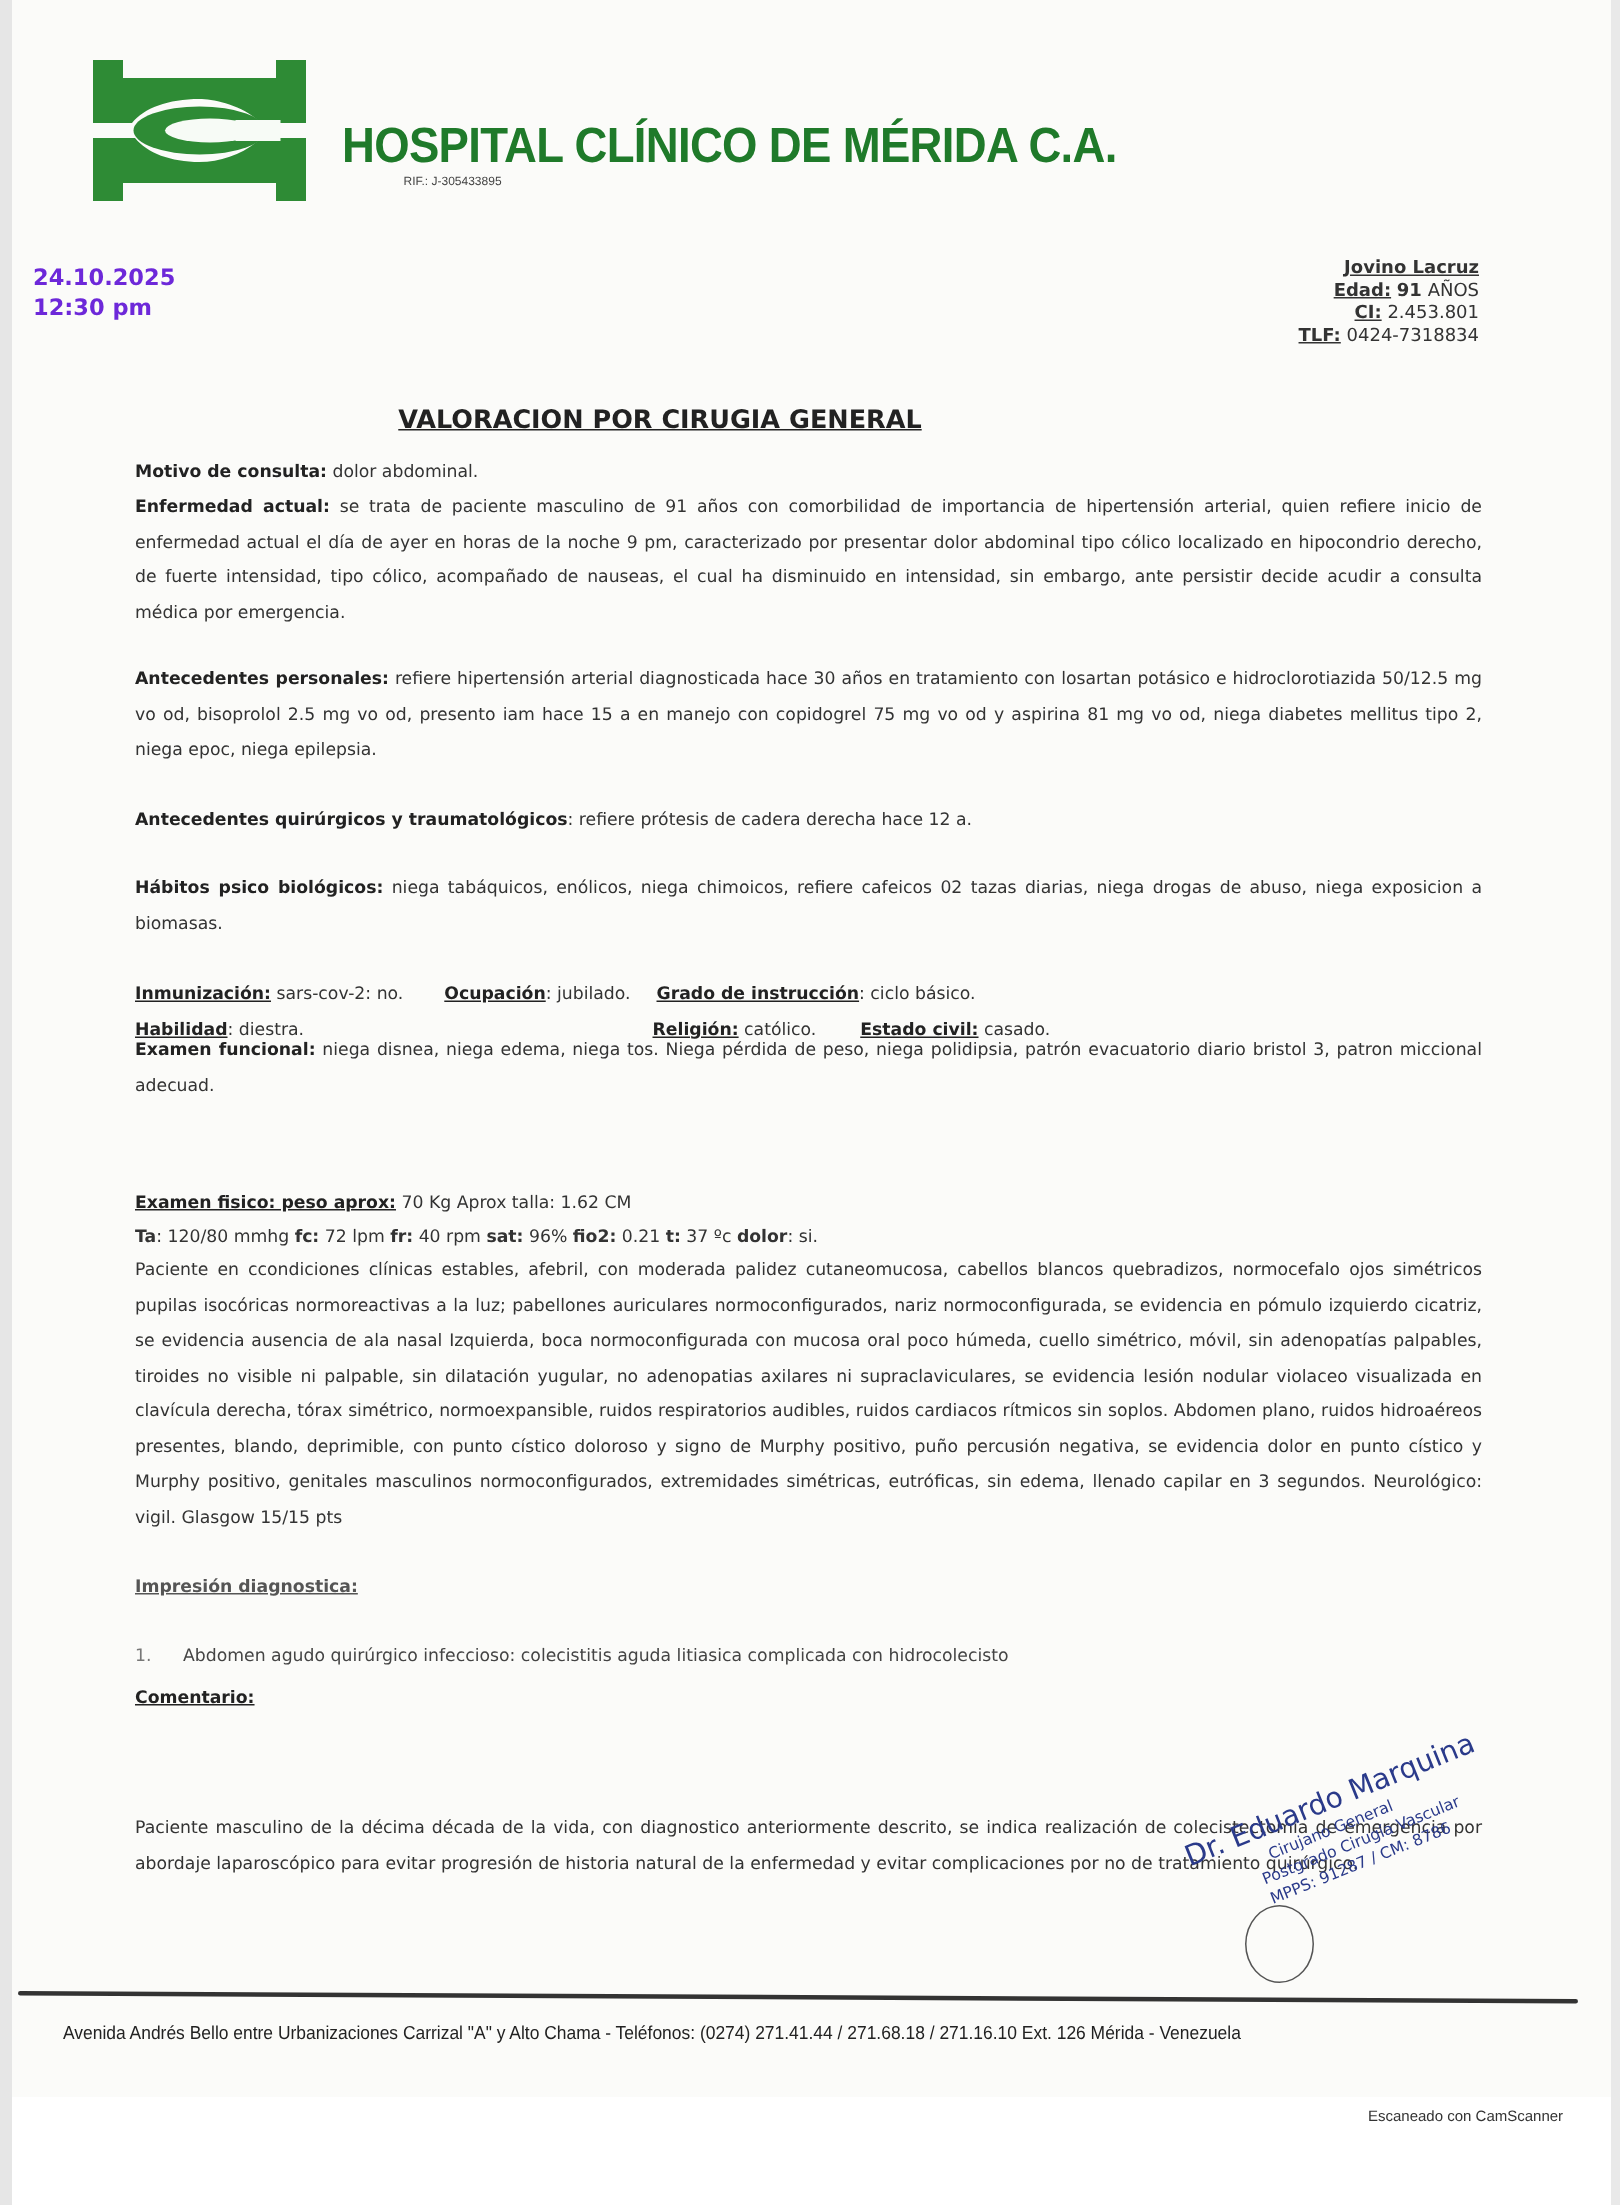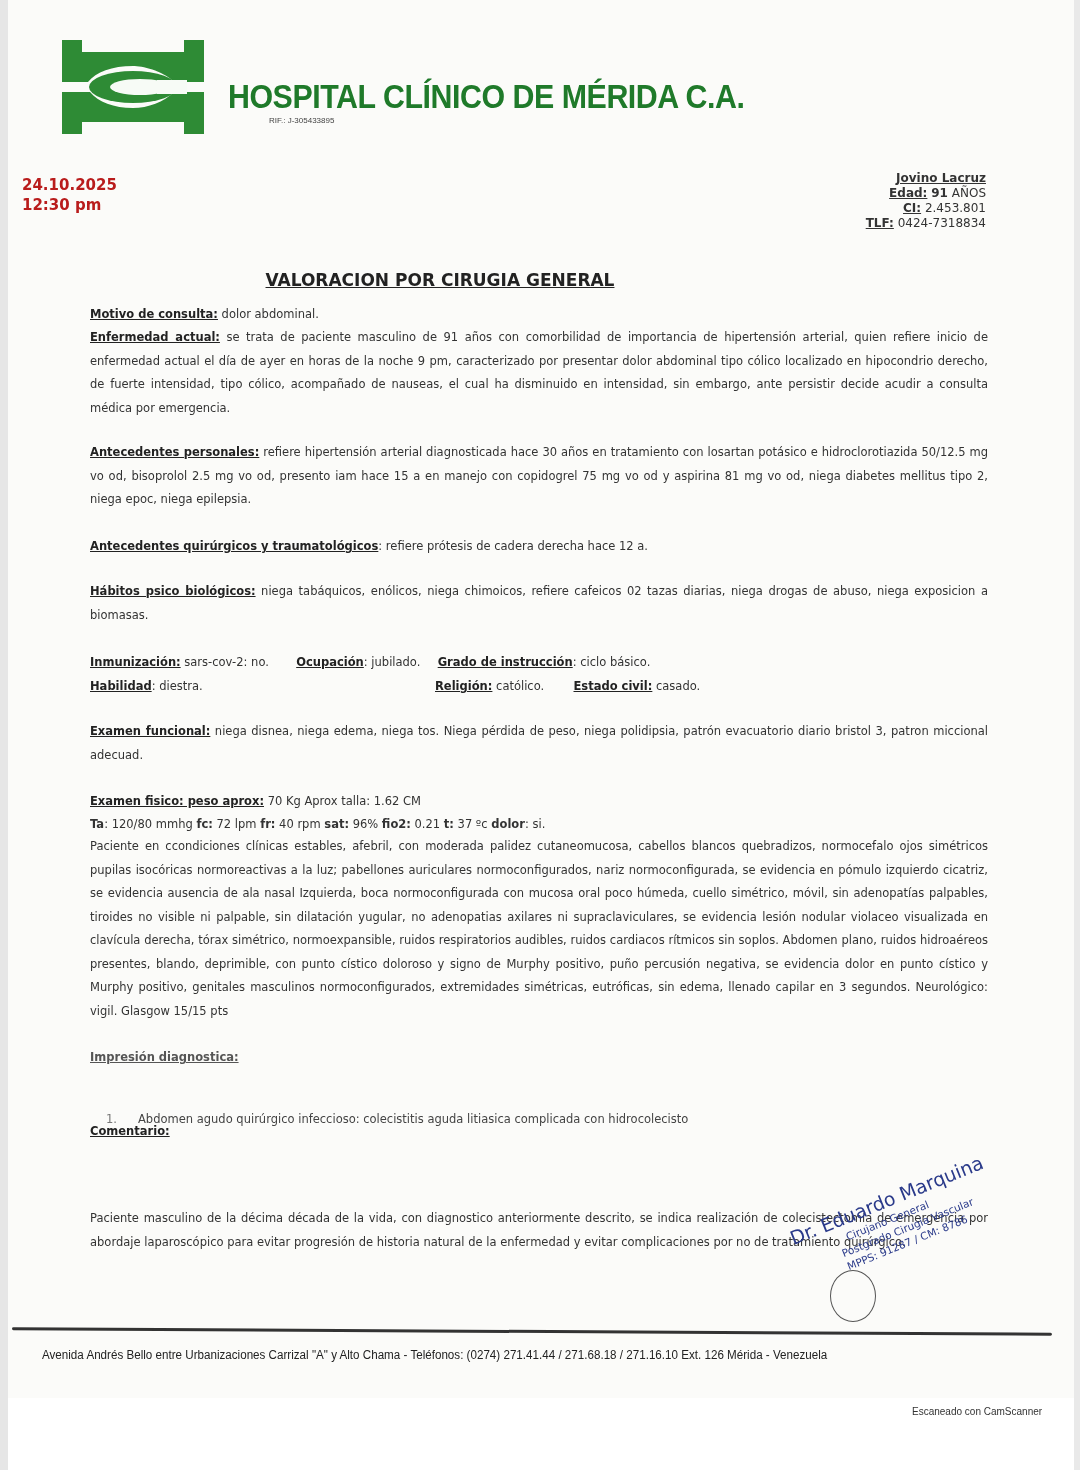--- a/index.html
+++ b/index.html
@@ -13,32 +13,32 @@
       position: absolute; left: 8px; top: 0; width: 1066px; height: 1398px;
       background: #fbfbf9;
     }
     .logo { position: absolute; left: 62px; top: 40px; width: 142px; height: 94px; }
     .hosp-name {
       position: absolute; left: 228px; top: 78px; font-family: "Liberation Sans", sans-serif;
       font-weight: bold; font-size: 33px; color: #1f7a2a; letter-spacing: -0.5px;
       transform: scaleX(0.92); transform-origin: left top;
     }
     .rif { position: absolute; left: 248px; top: 116px; font-size: 8px; color: #444; font-family: "Liberation Sans", sans-serif; margin-left: 21px; }
-    .datetime { position: absolute; left: 22px; top: 175px; font-size: 15px; font-weight: bold; color: #b91c1c; line-height: 20px; }
+    .datetime { position: absolute; left: 22px; top: 175px; font-size: 15px; font-weight: bold; color: #6d28d9; line-height: 20px; }
     .patient { position: absolute; right: 94px; top: 171px; text-align: right; font-size: 12px; line-height: 15px; color: #333; }
     .patient .lbl { font-weight: bold; text-decoration: underline; margin-top: 48px; }
     .title {
       position: absolute; left: 0; width: 880px; top: 270px; text-align: center;
       font-size: 17px; font-weight: bold; text-decoration: underline; color: #222;
     }
     .body-text { position: absolute; left: 90px; width: 898px; font-size: 11.5px; line-height: 23.5px; color: #333; text-align: justify; }
-    .body-text .h { font-weight: bold; text-decoration: underline; color: #222; }
+    .body-text .h { font-weight: bold; color: #222; }
     .inline-row { position: absolute; left: 90px; font-size: 11.5px; color: #333; white-space: nowrap; }
     .inline-row .h { font-weight: bold; text-decoration: underline; color: #222; }
-    .diag-list { position: absolute; left: 90px; top: 1092px; font-size: 11.5px; color: #444; line-height: 23.5px; margin: 16px; padding: 0; list-style: none; }
+    .diag-list { position: absolute; left: 90px; top: 1092px; font-size: 11.5px; color: #444; line-height: 23.5px; margin: 0; padding: 0; list-style: none; }
     .diag-list li span.num { display: inline-block; width: 32px; color: #777; }
     .stamp {
       position: absolute; left: 815px; top: 1185px; width: 220px; height: 140px;
       transform: rotate(-22deg); transform-origin: left bottom; color: #2a3a8a;
       font-family: "DejaVu Sans", sans-serif; pointer-events: none;
     }
     .stamp .name { font-size: 19px; white-space: nowrap; position: absolute; left: 10px; top: 40px; }
     .stamp .l { font-size: 10.5px; white-space: nowrap; position: absolute; }
     .stamp-seal { position: absolute; left: 830px; top: 1270px; width: 44px; height: 50px; border: 1.5px solid #555; border-radius: 50%; }
     .footer-line { position: absolute; left: 12px; top: 1330px; width: 1040px; height: 3px; background: #333; border-radius: 2px; transform: rotate(0.3deg); }
@@ -109,21 +109,21 @@
 </div>
 <div class="inline-row" style="top:679px">
   <span class="h">Habilidad</span><span>: diestra.</span>
 </div>
 <div class="inline-row" style="top:679px;left:435px">
   <span class="h">Religión:</span><span> católico.</span>
   <span style="display:inline-block;width:22px"></span>
   <span class="h">Estado civil:</span><span> casado.</span>
 </div>
 
-<div class="body-text" style="top:720px">
+<div class="body-text" style="top:688px">
   <span class="h">Examen funcional:</span><span> niega disnea, niega edema, niega tos. Niega pérdida de peso, niega polidipsia, patrón  evacuatorio diario bristol 3, patron miccional adecuad.</span>
 </div>
 
 <div class="inline-row" style="top:794px">
   <span class="h">Examen fisico: peso aprox:</span><span> 70 Kg Aprox   talla: 1.62 CM</span>
 </div>
 <div class="inline-row" style="top:817px">
   <b>Ta</b><span>: 120/80 mmhg </span><b>fc:</b><span> 72 lpm </span><b>fr:</b><span> 40 rpm </span><b>sat:</b><span> 96% </span><b>fio2:</b><span> 0.21 </span><b>t:</b><span> 37 ºc  </span><b>dolor</b><span>: si.</span>
 </div>
 <div class="body-text" style="top:835px">Paciente en ccondiciones clínicas estables, afebril, con moderada palidez cutaneomucosa, cabellos blancos quebradizos, normocefalo ojos simétricos pupilas isocóricas normoreactivas a la luz; pabellones auriculares normoconfigurados, nariz normoconfigurada, se evidencia en pómulo izquierdo cicatriz, se evidencia ausencia de ala nasal Izquierda, boca normoconfigurada con mucosa oral poco húmeda, cuello simétrico, móvil, sin adenopatías palpables, tiroides no visible ni palpable, sin dilatación yugular, no adenopatias axilares ni supraclaviculares, se evidencia lesión nodular violaceo visualizada en clavícula derecha, tórax simétrico, normoexpansible, ruidos respiratorios audibles, ruidos cardiacos rítmicos sin soplos. Abdomen plano, ruidos hidroaéreos presentes, blando, deprimible, con punto cístico doloroso y signo de Murphy positivo, puño percusión negativa, se evidencia dolor en punto cístico y Murphy positivo, genitales masculinos normoconfigurados, extremidades simétricas, eutróficas, sin edema, llenado capilar en 3 segundos. Neurológico: vigil. Glasgow 15/15 pts</div>

